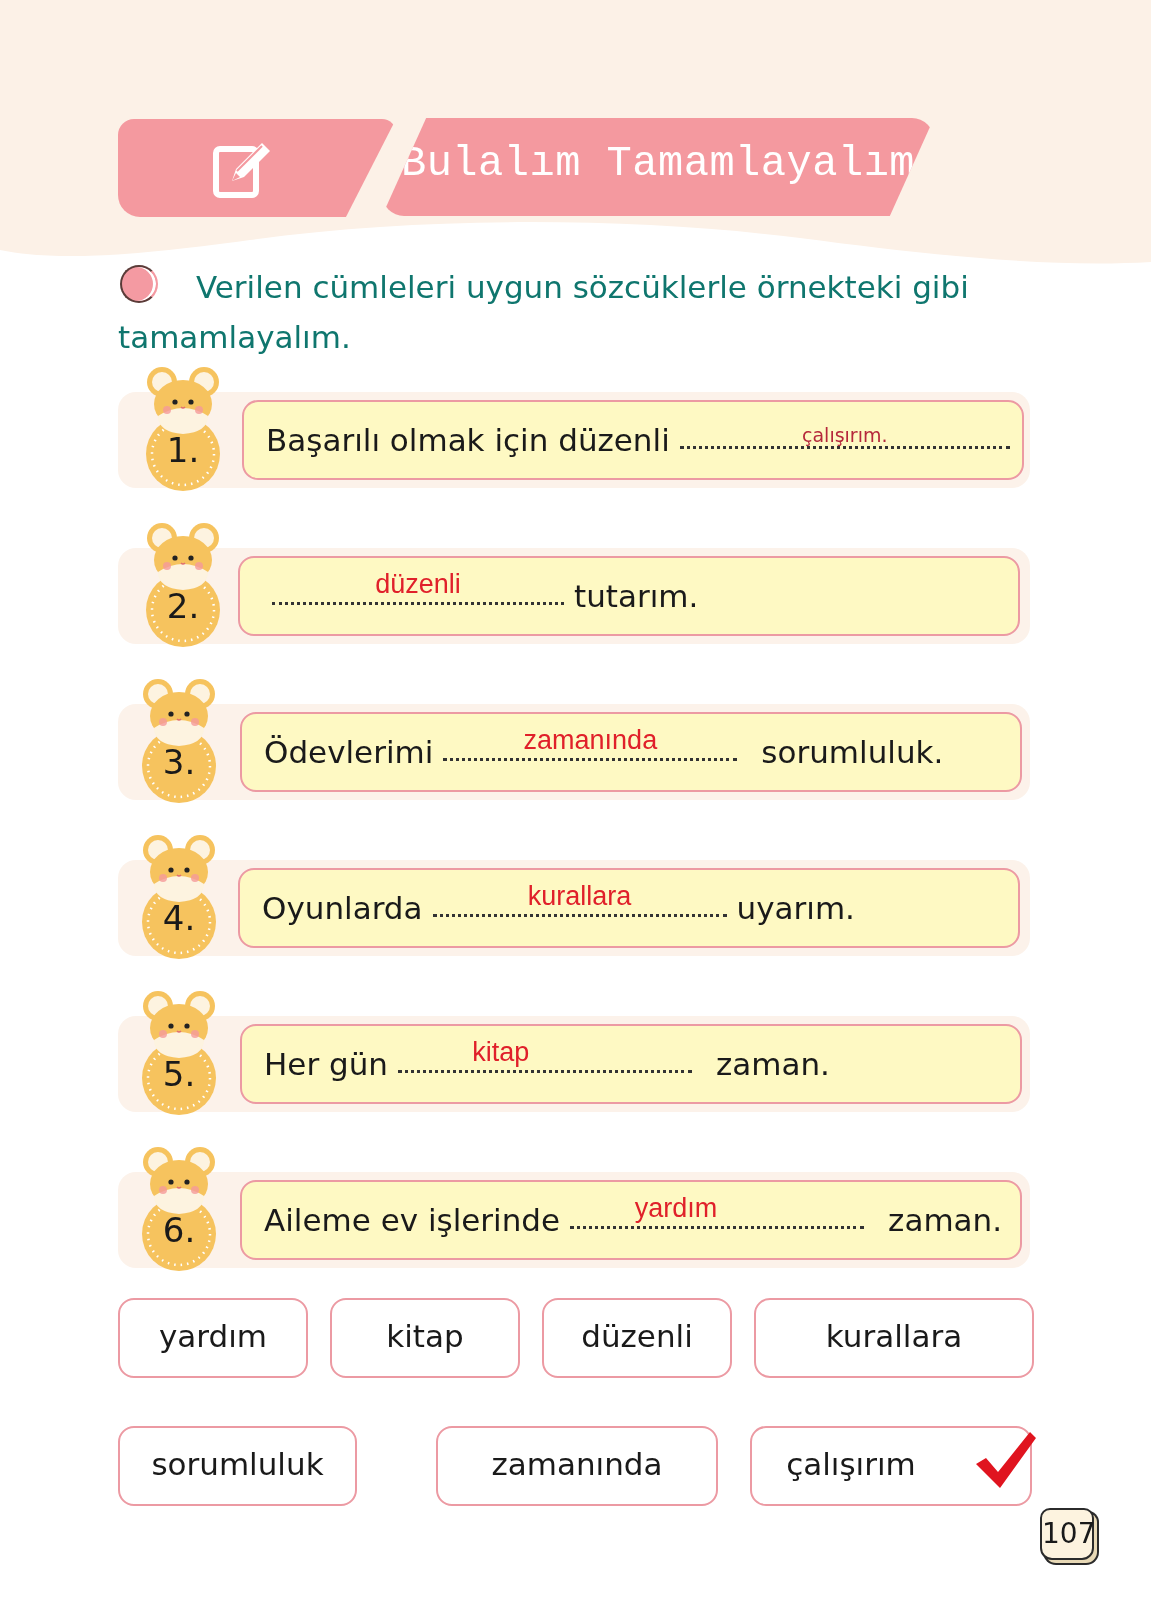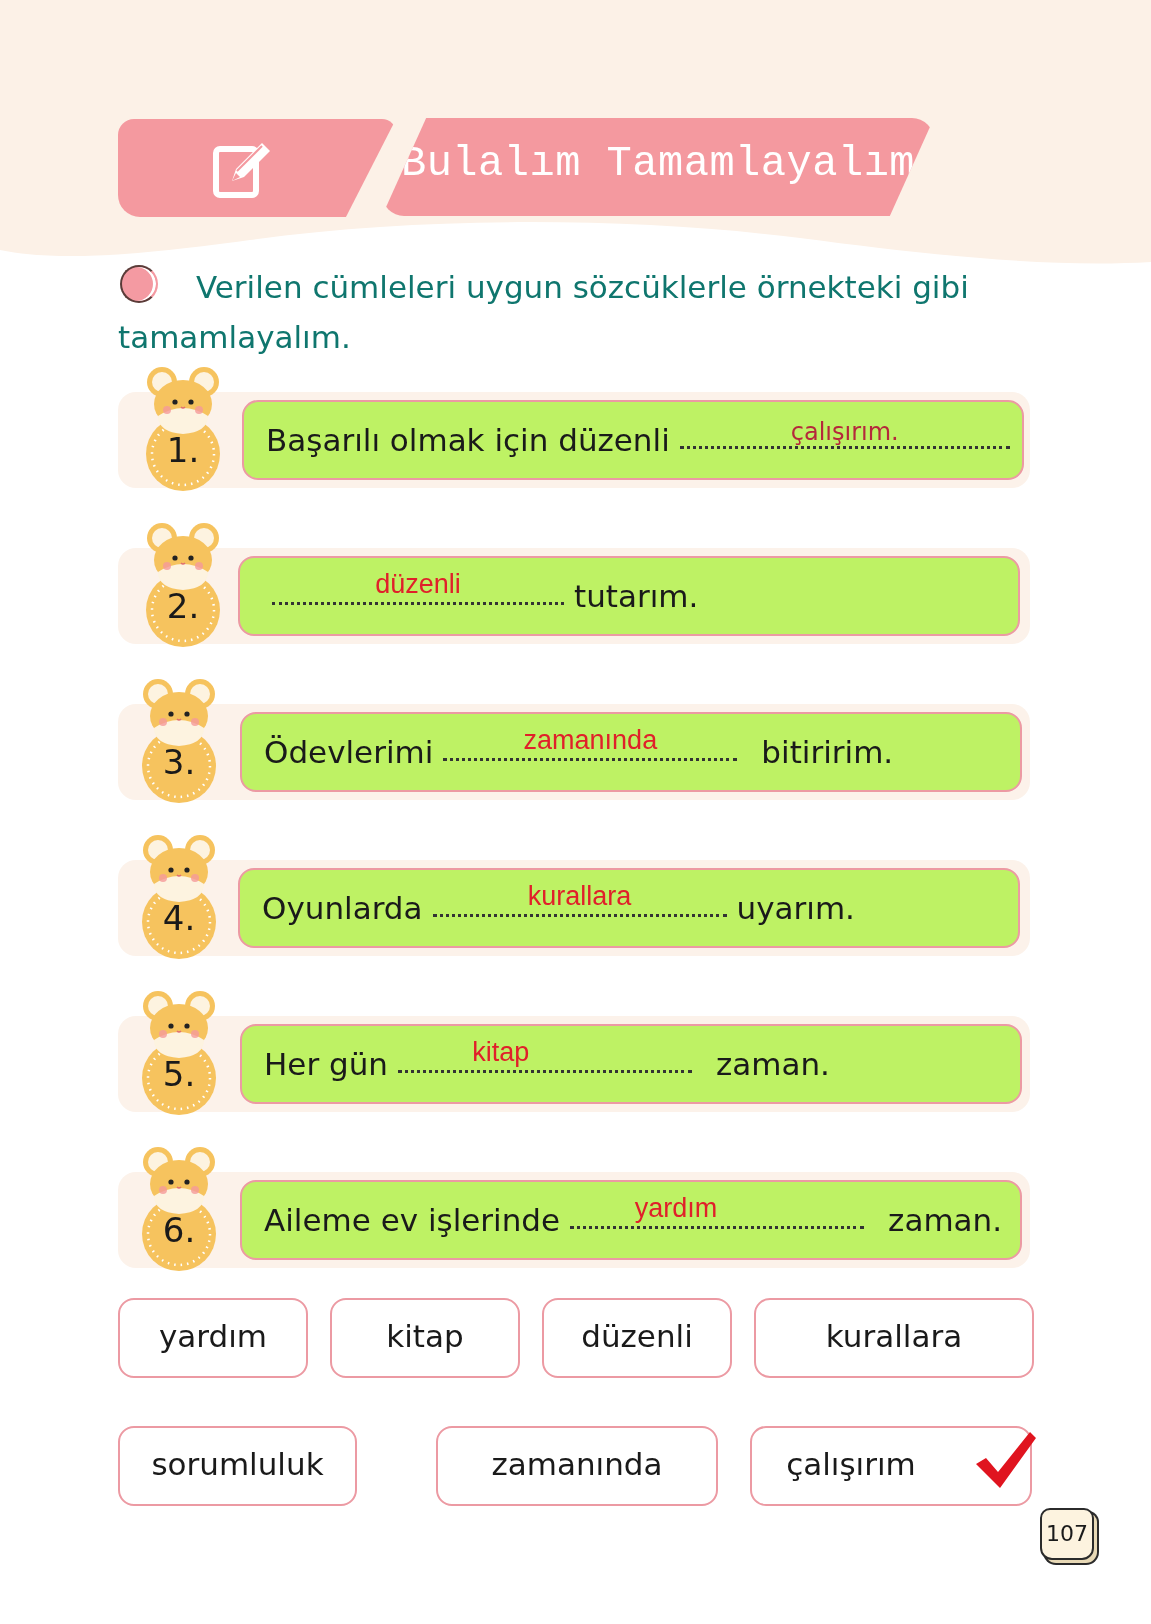--- a/index.html
+++ b/index.html
@@ -45,49 +45,49 @@
     position: absolute; left: 0; top: 0; width: 912px; height: 96px;
     background: #fcf2ea; border-radius: 18px;
   }
   .mascot { position: absolute; left: 20px; top: -28px; width: 90px; height: 128px; }
   .num {
     position: absolute; left: 28px; top: 38px; width: 74px; text-align: center;
     font-size: 34px; color: #1a1a1a;
   }
   .sent-box {
     position: absolute; left: 124px; top: 8px; width: 782px; height: 80px;
-    background: #bef264; border: 2.5px solid #ec9aa3; border-radius: 16px;
+    background: #fef9c3; border: 2.5px solid #ec9aa3; border-radius: 16px;
   }
   .sent {
     position: absolute; left: 22px; top: 20px; font-size: 31px; white-space: nowrap;
     color: #1a1a1a; display: flex; align-items: baseline;
   }
   .dots {
     display: inline-block; position: relative; margin: 0 10px;
     border-bottom: 3px dotted #333; height: 8px; transform: translateY(-2px);
   }
   .answer {
     position: absolute; left: 50%; transform: translateX(-50%); bottom: 2px;
     color: #e0202a; font-size: 27px; white-space: nowrap; font-family: "Liberation Sans", sans-serif;
   }
-  .answer.script { color: #b5283b; font-family: "DejaVu Sans", sans-serif; font-size: 24px; bottom: 0px; }
+  .answer.script { color: #b5283b; font-family: "DejaVu Sans", sans-serif; font-size: 19px; bottom: 0px; }
 
   
   .chip {
     position: absolute; height: 80px; background: #ffffff;
     border: 2.5px solid #ec9aa3; border-radius: 16px;
     font-size: 31px; text-align: center; line-height: 72px; color: #1a1a1a;
   }
   .check { position: absolute; right: -6px; top: 2px; width: 64px; height: 60px; }
 
   .page-num {
     position: absolute; left: 1040px; top: 1508px; width: 54px; height: 52px;
     background: #fdf3df; border: 2px solid #2b2b2b; border-radius: 10px 10px 12px 12px;
     box-shadow: 4px 4px 0 -1px #e8d9b6, 4px 4px 0 1px #2b2b2b;
-    font-size: 22px; text-align: center; line-height: 48px; color: #1a1a1a;
+    font-size: 28px; text-align: center; line-height: 48px; color: #1a1a1a;
   }
 </style>
 </head>
 <body>
 
 <svg class="top-wave" viewBox="0 0 1151 290" preserveAspectRatio="none">
   <path d="M0 0 H1151 V262 C1050 268 930 255 800 238 C640 218 430 215 250 240 C140 255 60 262 0 250 Z" fill="#fcf1e7"></path>
 </svg>
 
 <div class="hdr-icon-block">
@@ -162,21 +162,21 @@
   <svg class="mascot" style="left:16px">
       <use href="#mouse"></use>
     </svg>
   <div class="num" style="left:24px">3.</div>
   <div class="sent-box" style="left:122px">
     <div class="sent">
       <span>Ödevlerimi</span>
       <span class="dots" style="width:294px">
         <span class="answer">zamanında</span>
       </span>
-      <span style="margin-left:14px">bitiririm.</span>
+      <span style="margin-left:14px">sorumluluk.</span>
     </div>
   </div>
 </div>
 
 <div class="row" style="top:860px">
   <div class="row-bg"></div>
   <svg class="mascot" style="left:16px">
       <use href="#mouse"></use>
     </svg>
   <div class="num" style="left:24px">4.</div>

